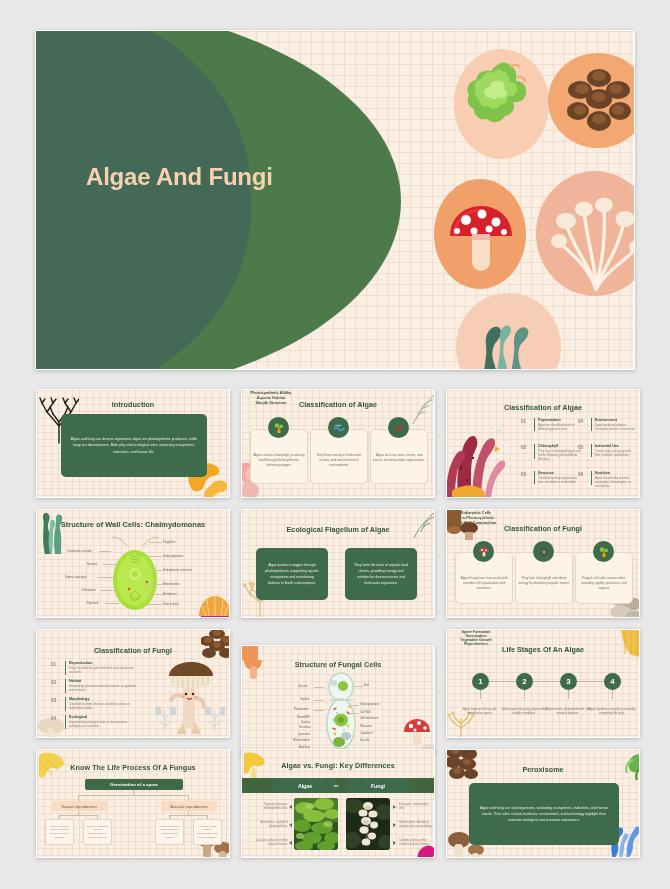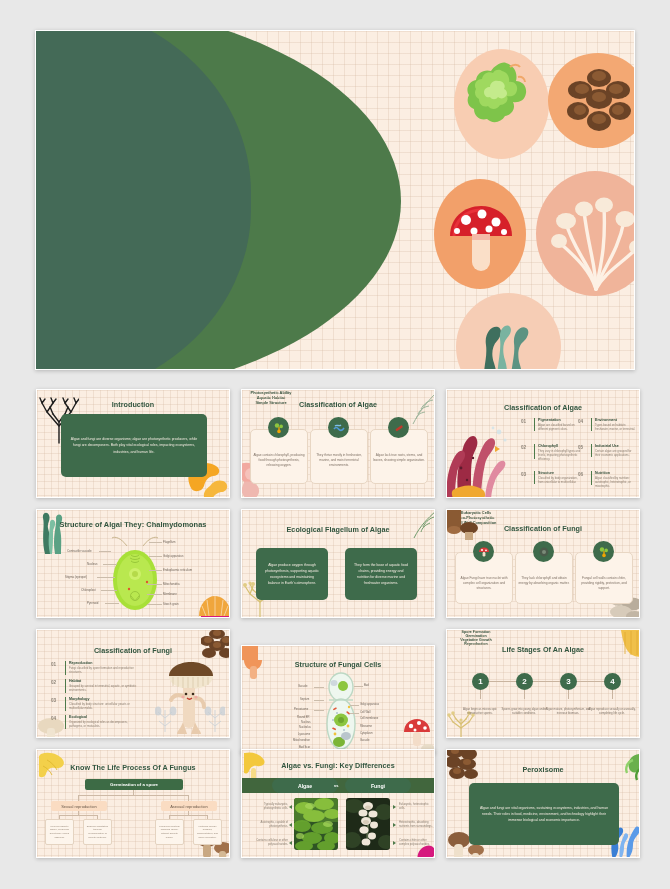--- a/index.html
+++ b/index.html
@@ -212,20 +212,21 @@
     <div class="circ" style="left:420px;top:262px;width:105px;height:108px;background:#f6cdb5;"></div>
     <svg class="deco" style="left:432px;top:272px;" width="82" height="95" viewBox="0 0 82 95">
       <path d="M18 92c-6-22 2-34 0-50-2-12 6-20 12-18 5 2 3 10-1 14-5 5-6 14-3 22 3 9 4 20 2 32z" fill="#3f6f5e"></path>
       <path d="M44 92c-4-24 4-36 2-52-1-11 7-18 12-15 5 3 1 11-3 14-5 4-6 14-3 23 3 10 3 20 1 30z" fill="#5c9382"></path>
       <path d="M31 92c-5-26 3-40 1-56-1-10 5-15 9-13 4 3 1 9-2 12-4 4-5 13-2 22 3 10 3 23 1 35z" fill="#79b3a0"></path>
     </svg>
 
     <div class="hero-text">
       <div class="hero-title">
       </div>
+      <div class="hero-sub">Algae And Fungi</div>
     </div>
   </div>
 
   <div class="slide thumb" style="left:36px;top:389px;">
     <div class="grid-bg"></div>
     <svg class="deco" style="left:2px;top:6px;" width="40" height="48" viewBox="0 0 40 48">
       <g stroke="#1d1d1d" stroke-width="1.4" fill="none" stroke-linecap="round">
         <path d="M20 47V26"></path>
           <path d="M20 30L8 16M20 30l12-14"></path>
         <path d="M8 16L3 7M8 16l6-9M32 16l5-9M32 16l-6-9"></path>
@@ -351,21 +352,21 @@
       <path d="M18 42c-3-18 2-28 1-36 0-4 5-5 6-1 1 5-3 7-2 12 2 9 1 17 1 25z" fill="#5aa184"></path>
       <path d="M13 42C10 28 13 18 13 11c0-4 4-4 5-1 1 4-2 6-2 10 0 8 0 14-1 22z" fill="#7cbfa2"></path>
     </svg>
     <svg class="deco" style="left:160px;top:76px;" width="36" height="34" viewBox="0 0 36 34">
       <path d="M2 30c0-12 8-20 16-20s16 8 16 20z" fill="#f0a63c"></path>
       <g stroke="#fff" stroke-width=".8" opacity=".6">
           <path d="M18 10v20M10 14l2 16M26 14l-2 16M5 20l4 10M31 20l-4 10"></path>
         </g>
       <path d="M4 30h28v4H4z" fill="#d6197e"></path>
     </svg>
-    <div class="t-title" style="top:10px;font-size:7.4px;">Structure of Algal They: Chalmydomonas</div>
+    <div class="t-title" style="top:10px;font-size:7.4px;">Structure of Wall Cells: Chalmydomonas</div>
 
     <svg class="deco" style="left:70px;top:24px;" width="56" height="80" viewBox="0 0 56 80">
       <path d="M20 12C14 4 8 2 5 4" stroke="#c8b48c" stroke-width="1" fill="none"></path>
       <path d="M36 12c6-8 12-10 15-8" stroke="#c8b48c" stroke-width="1" fill="none"></path>
       <ellipse cx="28" cy="46" rx="22" ry="30" fill="#a8e038"></ellipse>
       <ellipse cx="28" cy="46" rx="18" ry="26" fill="#b9e84f"></ellipse>
       <circle cx="28" cy="40" r="6" fill="#cdf06a"></circle>
       <circle cx="28" cy="40" r="3" fill="#b5da4a"></circle>
       <circle cx="28" cy="62" r="4.5" fill="none" stroke="#9cc93c" stroke-width="1"></circle>
       <path d="M24 62l4 5 4-5" fill="none" stroke="#9cc93c" stroke-width="1"></path>

